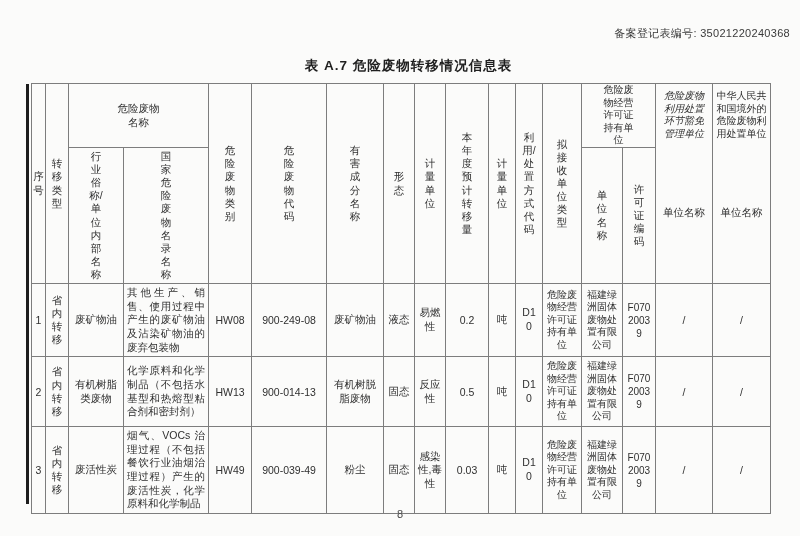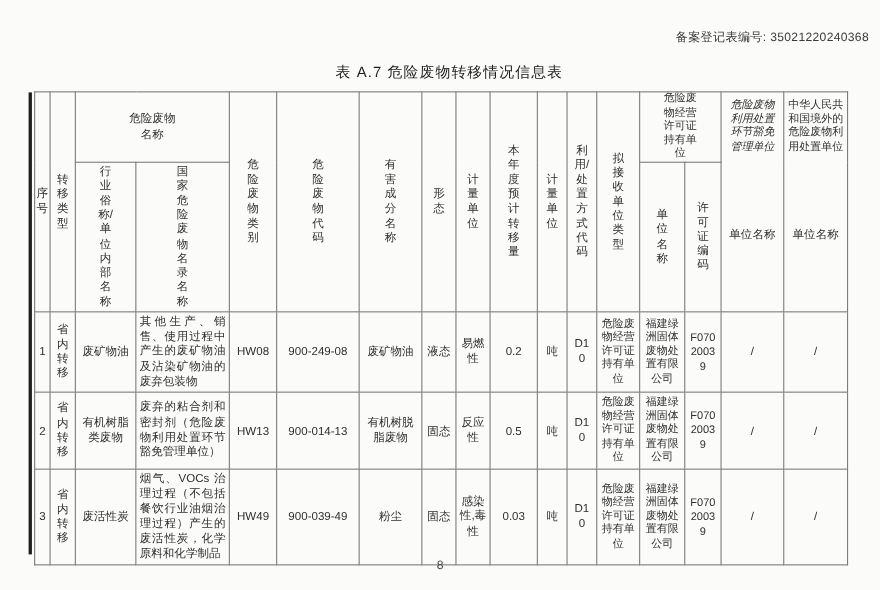--- a/index.html
+++ b/index.html
@@ -10,21 +10,21 @@
     color: #2f2f2f;
     position: relative;
     overflow: hidden;
   }
   .reg-line {
     position: absolute; top: 26px; right: 10px;
     font-size: 11px; color: #3a3a3a; letter-spacing: 0.3px;
   }
   .doc-title {
     position: absolute; top: 57px; left: 17px; right: 0;
-    text-align: center; font-weight: normal; font-size: 13.5px;
+    text-align: center; font-weight: bold; font-size: 13.5px;
     letter-spacing: 1px; color: #1f1f1f;
   }
   .scan-artifact {
     position: absolute; left: 26px; top: 84px;
     width: 3px; height: 420px; background: #1d1d1d;
   }
   .tbl-wrap { position: absolute; left: 31px; top: 83px; }
   table {
     border-collapse: collapse; table-layout: fixed;
     width: 739px; font-size: 10.5px; color: #2f2f2f;
@@ -202,21 +202,21 @@
   </tr>
 
   <tr class="r2">
     <td>2</td>
     <td>
             <div class="v">省内转移</div>
           </td>
     <td>
             <div class="wrapname">有机树脂类废物</div>
           </td>
-    <td class="just">废弃的粘合剂和密封剂（危险废物利用处置环节豁免管理单位）</td>
+    <td class="just">化学原料和化学制品（不包括水基型和热熔型粘合剂和密封剂）</td>
     <td>HW13</td>
     <td>900-014-13</td>
     <td>
             <div class="wrapname">有机树脱脂废物</div>
           </td>
     <td>固态</td>
     <td>
             <div class="wrap2">反应性</div>
           </td>
     <td>0.5</td>

